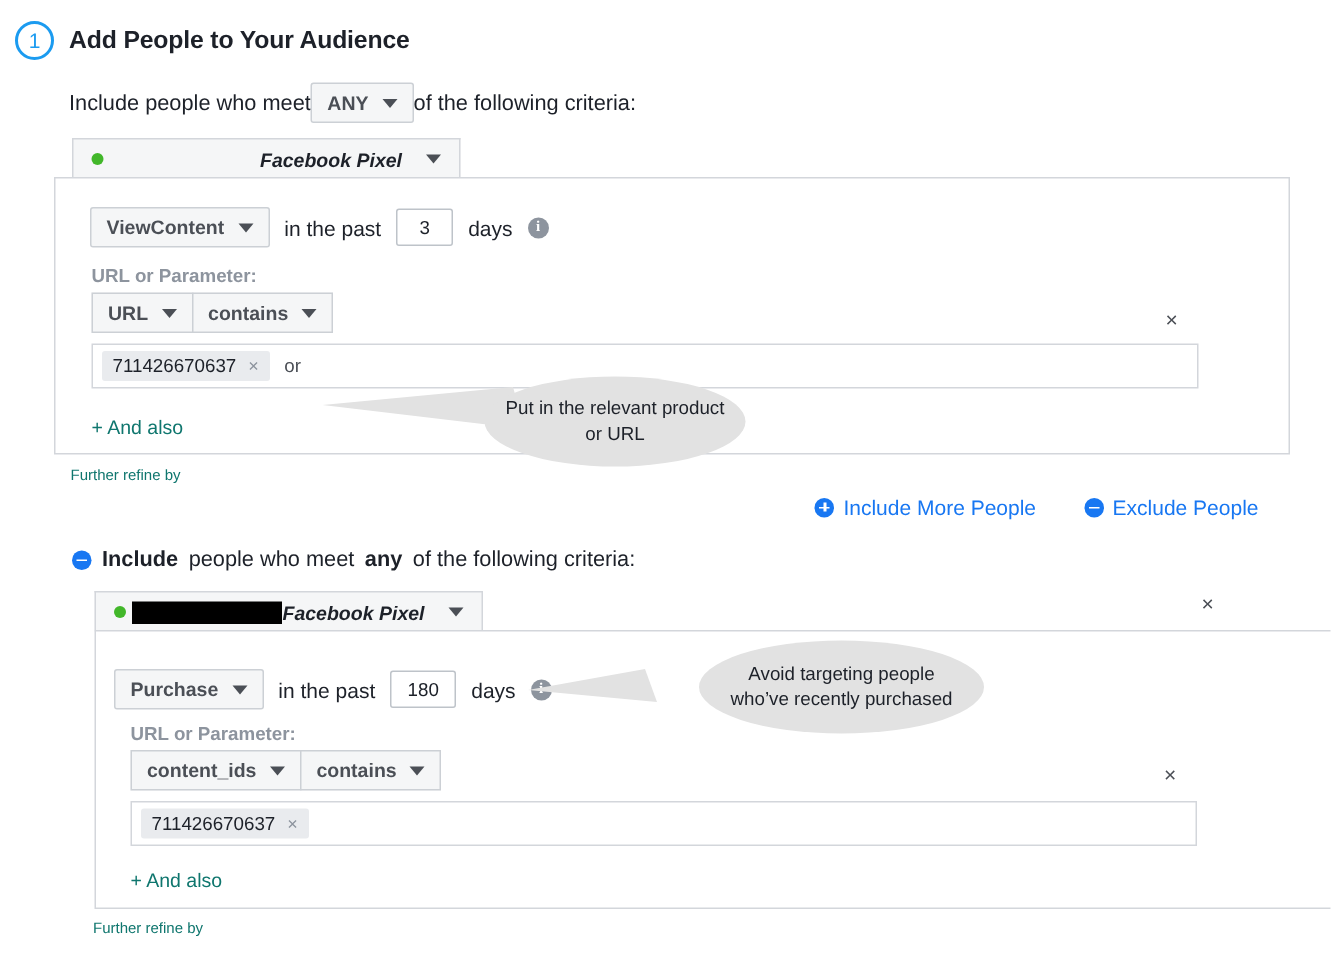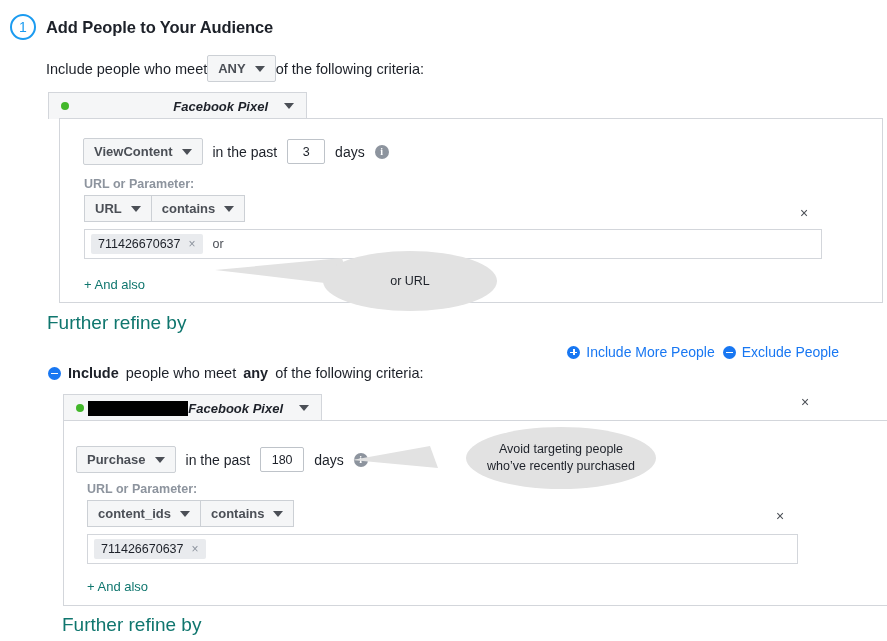--- a/index.html
+++ b/index.html
@@ -132,31 +132,31 @@
     padding:3px 7px;
     font-size:12.5px; color:#1d2129;
   }
   .token .x { color:#8d949e; font-size:12px; cursor:pointer; }
   .or-text { font-size:12.5px; color:#4b4f56; }
 
   .link-blue {
     color:#0f766e; font-size:13px; cursor:pointer;
     white-space:nowrap;
   }
-  .link-blue.sm { font-size:19px; }
+  .link-blue.sm { font-size:10px; }
 
   .close-x {
     color:#4b4f56; font-size:14px; cursor:pointer;
     font-family:"Liberation Sans", sans-serif;
   }
 
   
   .ie-links {
-    position:absolute; right:48px; top:344px;
-    display:flex; align-items:center; gap:8px;
+    position:absolute; right:48px; top:330px;
+    display:flex; align-items:center; gap:32px;
   }
   .ie-item { display:flex; align-items:center; gap:6px; cursor:pointer; }
   .ie-label { color:#1877f2; font-size:14px; }
   .circ {
     width:13px;height:13px;border-radius:50%;
     background:#1877f2; position:relative; flex:0 0 auto;
   }
   .circ::before, .circ::after {
     content:""; position:absolute; background:#fff;
   }
@@ -200,21 +200,21 @@
   <span>of the following criteria:</span>
 </div>
 
 <div class="pixel-tab" style="position:absolute; left:48px; top:92px; width:259px;">
   <span class="green-dot"></span>
   <span class="tab-spacer"></span>
   <span class="tab-label">Facebook Pixel</span>
   <i class="caret tab-caret"></i>
 </div>
 
-<div class="panel" style="left:59px; top:118px; width:824px; height:185px;">
+<div class="panel" style="left:36px; top:118px; width:824px; height:185px;">
 
   <div class="row-evt" style="position:absolute; left:23px; top:19px;">
     <span class="sel-box">
       <span>ViewContent</span>
       <i class="caret"></i>
     </span>
     <span>in the past</span>
     <span class="num-input">3</span>
     <span>days</span>
     <span class="info-icon">i</span>
@@ -315,20 +315,21 @@
 </div>
 
 <div class="link-blue sm" style="position:absolute; left:62px; top:614px;">Further refine by</div>
 
 <div class="callout" style="left:210px; top:248px; width:300px; height:66px;">
   <svg width="300" height="66" viewBox="0 0 300 66">
     <path d="M 132 10 L 5 22 L 140 38 Z" fill="#e2e2e2"></path>
     <ellipse cx="200" cy="33" rx="87" ry="30" fill="#e2e2e2"></ellipse>
   </svg>
   <div class="callout-text" style="left:113px; width:174px; top:33px;">
+    <div>Put in the relevant product</div>
     <div>or URL</div>
   </div>
 </div>
 
 <div class="callout" style="left:350px; top:424px; width:310px; height:68px;">
   <svg width="310" height="68" viewBox="0 0 310 68">
     <path d="M 80 22 L 2 36 L 88 44 Z" fill="#e2e2e2"></path>
     <ellipse cx="211" cy="34" rx="95" ry="31" fill="#e2e2e2"></ellipse>
   </svg>
   <div class="callout-text" style="left:116px; width:190px; top:34px;">

